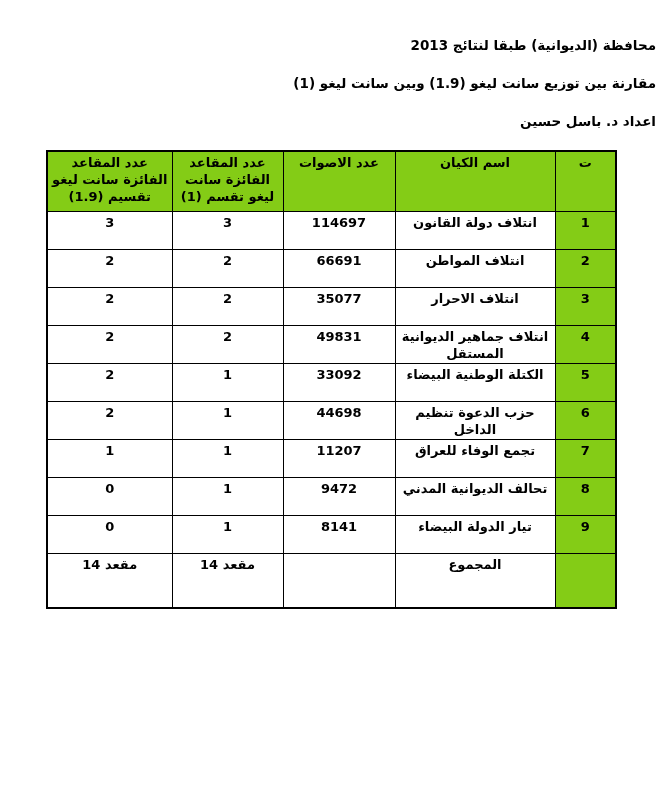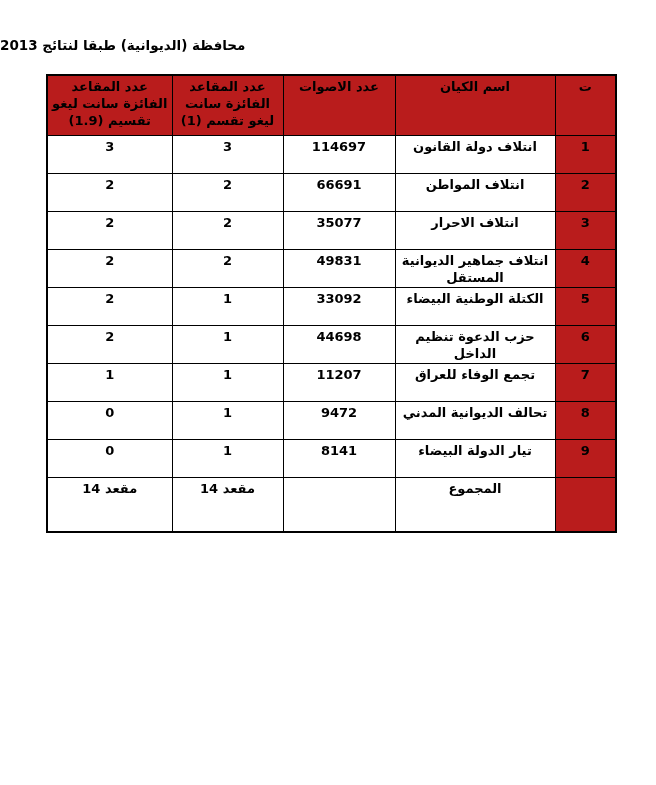--- a/index.html
+++ b/index.html
@@ -10,21 +10,21 @@
     font-family: "DejaVu Sans", sans-serif;
     font-weight: bold;
     color: #000000;
   }
   .doc { width: 656px; }
   .intro {
     padding-top: 36px;
   }
   .intro p {
     margin: 0 0 20px 0;
-    text-align: left;
+    text-align: right;
     direction: rtl;
     font-size: 13.5px;
     line-height: 18px;
     white-space: nowrap;
   }
   .table-wrap {
     padding-left: 46px;
     margin-top: 3px;
   }
   table.results {
@@ -45,30 +45,32 @@
     text-align: center;
     font-size: 13px;
     line-height: 17px;
     padding: 2px 3px 0 3px;
     font-weight: bold;
     overflow: hidden;
   }
   tr.hdr    { height: 60px; }
   tr.data   { height: 38px; }
   tr.total  { height: 55px; }
-  .shade { background: #b91c1c; }
+  .shade { background: #84cc16; }
   td.ltrnum { direction: ltr; }
 </style>
 </head>
 <body>
 
 <div class="doc">
 
   <div class="intro">
     <p>محافظة (الديوانية) طبقا لنتائج 2013</p>
+    <p>مقارنة بين توزيع سانت ليغو (1.9) وبين سانت ليغو (1)</p>
+    <p>اعداد د. باسل حسين</p>
   </div>
 
   <div class="table-wrap">
     <table class="results">
       <colgroup>
         <col class="c-idx">
           <col class="c-name">
           <col class="c-votes">
           <col class="c-s1">
           <col class="c-s19">

